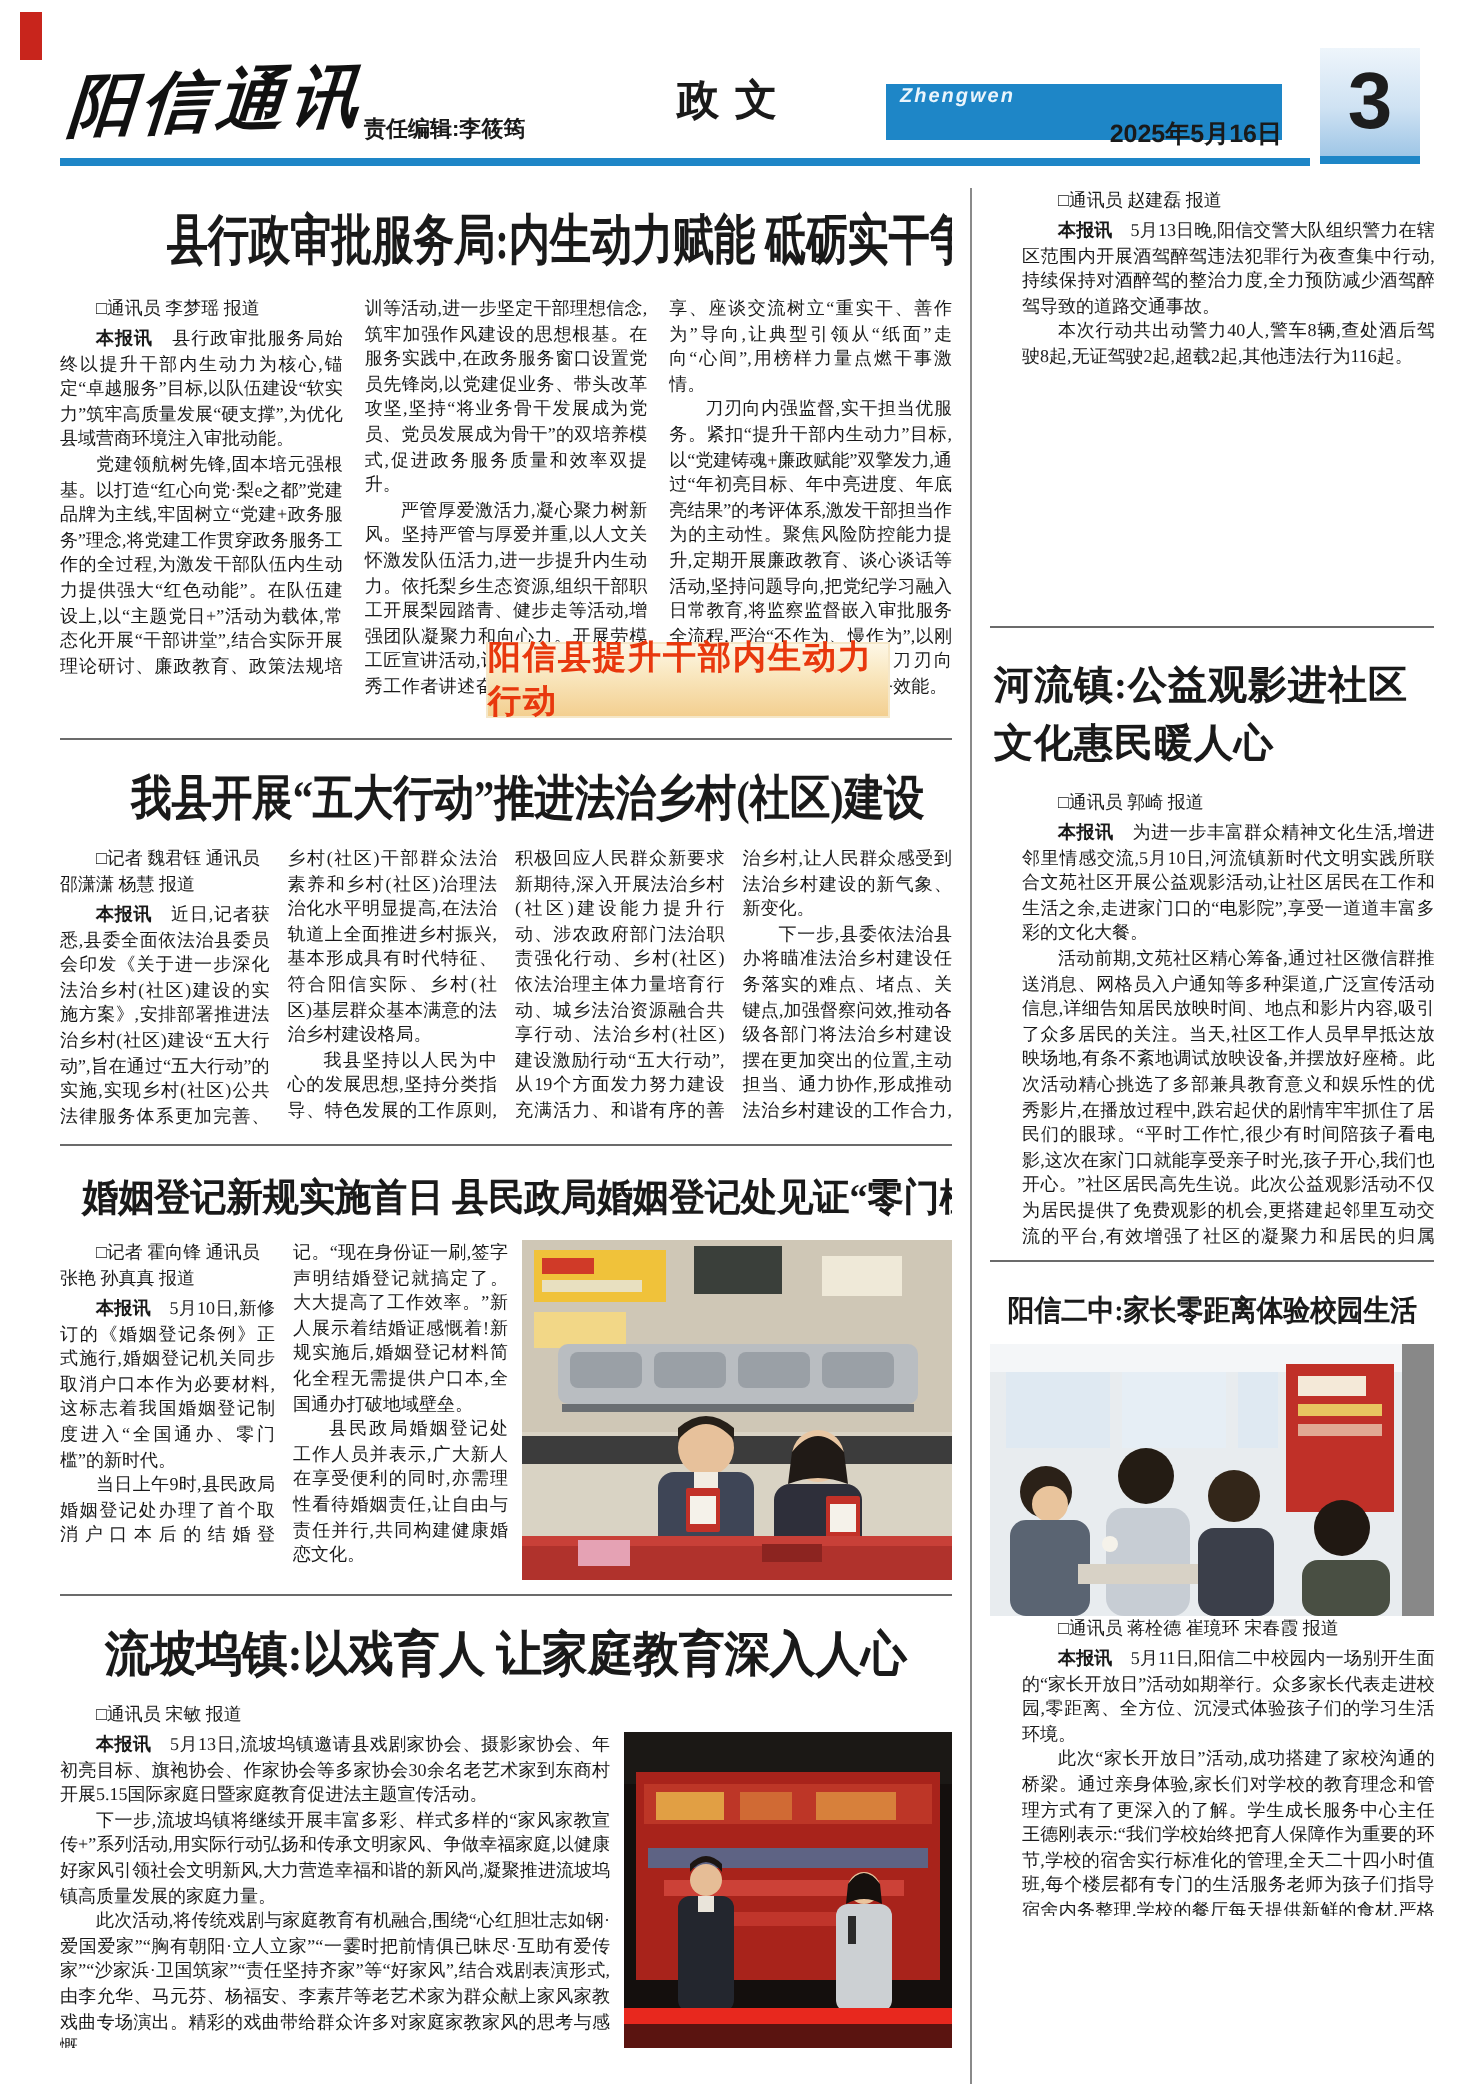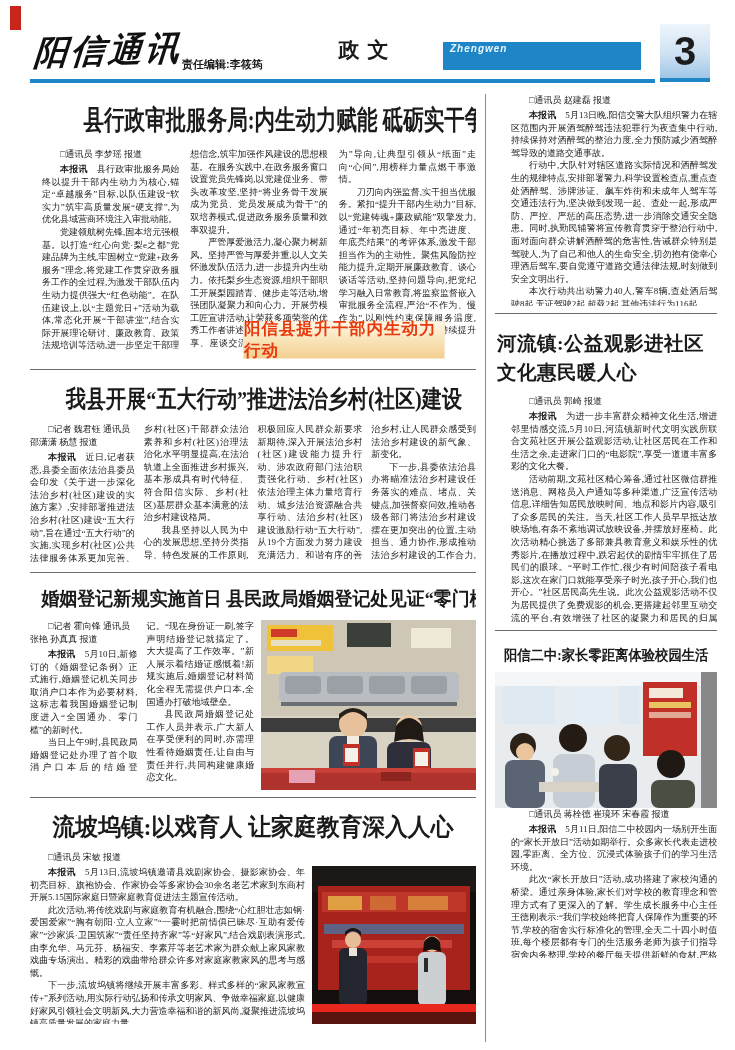--- a/index.html
+++ b/index.html
@@ -42,21 +42,21 @@
                  transform:scaleX(0.95); transform-origin:50% 50%; margin:6px 0 8px; }
   .headline-side { font-size:19.5px; font-weight:900; line-height:29px; white-space:pre-line;
                  margin:8px 0 8px 2px; letter-spacing:0.5px; }
   .headline-sm { font-size:14.5px; font-weight:900; text-align:center; white-space:nowrap;
                  transform:scaleX(0.92); transform-origin:50% 50%; margin:8px 0 7px; }
 
   .byline { font-size:9px; line-height:13px; text-indent:2em; margin-bottom:2px; }
   .para { font-size:9px; line-height:12.6px; text-align:justify; text-indent:2em; }
   .lead { font-weight:bold; }
 
-  .body-cols3 { height:214px; column-count:3; column-gap:11px; position:relative;margin-left:12px; }
+  .body-cols3 { height:214px; column-count:3; column-gap:11px; position:relative; }
   .body-cols4 { height:142px; column-count:4; column-gap:9px; }
   .body-single .para, .body-cols3 .para, .body-cols4 .para, .cols2 .para { }
 
   .a1 { position:relative; }
   .banner { position:absolute; left:214px; top:228px; width:200px; height:36px;
             background:linear-gradient(180deg,#fdf7e6 0%,#f9e6bd 45%,#f3cf90 100%);
             color:#e8380d; font-weight:900; font-family:"Liberation Sans",sans-serif;
             font-size:16.5px; display:flex; align-items:center; justify-content:center;
             letter-spacing:1px; box-shadow:0 0 0 1px #f5e7c8; }
 
@@ -78,20 +78,21 @@
 </head>
 <body>
 
 <div class="page">
 
   <div class="corner-mark"></div>
   <div class="masthead">阳信通讯</div>
   <div class="editor">责任编辑:李筱筠</div>
   <div class="section-title">政文</div>
   <div class="pinyin-bar">Zhengwen</div>
+  <div class="pub-date">2025年5月16日</div>
   <div class="page-num-box">3</div>
   <div class="head-rule"></div>
 
   <div class="main">
 
     <div class="col-left">
 
       <article class="a1">
         <h1 class="headline-xl">县行政审批服务局:内生动力赋能 砥砺实干争先</h1>
         <div class="body-cols3">
@@ -165,22 +166,22 @@
       </article>
 
       <hr class="divider">
 
       <article>
         <h1 class="headline-lg" style="transform:scaleX(0.95)">流坡坞镇:以戏育人 让家庭教育深入人心</h1>
         <p class="byline">□通讯员 宋敏 报道</p>
         <div class="a7-flex">
           <div class="a7-text">
             <p class="para"><b class="lead">本报讯</b><span>　5月13日,流坡坞镇邀请县戏剧家协会、摄影家协会、年初亮目标、旗袍协会、作家协会等多家协会30余名老艺术家到东商村开展5.15国际家庭日暨家庭教育促进法主题宣传活动。</span></p>
+            <p class="para">下一步,流坡坞镇将继续开展丰富多彩、样式多样的“家风家教宣传+”系列活动,用实际行动弘扬和传承文明家风、争做幸福家庭,以健康好家风引领社会文明新风,大力营造幸福和谐的新风尚,凝聚推进流坡坞镇高质量发展的家庭力量。</p>
             <p class="para">此次活动,将传统戏剧与家庭教育有机融合,围绕“心红胆壮志如钢·爱国爱家”“胸有朝阳·立人立家”“一霎时把前情俱已昧尽·互助有爱传家”“沙家浜·卫国筑家”“责任坚持齐家”等“好家风”,结合戏剧表演形式,由李允华、马元芬、杨福安、李素芹等老艺术家为群众献上家风家教戏曲专场演出。精彩的戏曲带给群众许多对家庭家教家风的思考与感慨。</p>
-            <p class="para">下一步,流坡坞镇将继续开展丰富多彩、样式多样的“家风家教宣传+”系列活动,用实际行动弘扬和传承文明家风、争做幸福家庭,以健康好家风引领社会文明新风,大力营造幸福和谐的新风尚,凝聚推进流坡坞镇高质量发展的家庭力量。</p>
           </div>
           <div class="photo-frame" style="max-width:164px">
             <svg width="164" height="158" viewBox="0 0 164 158" xmlns="http://www.w3.org/2000/svg">
               <rect width="164" height="158" fill="#140f0d"></rect>
               <rect x="0" y="0" width="164" height="26" fill="#1b1815"></rect>
               <rect x="6" y="20" width="152" height="104" fill="#a8231b"></rect>
               <rect x="10" y="26" width="144" height="20" fill="#c23b2a" opacity="0.8"></rect>
               <rect x="16" y="30" width="34" height="14" fill="#e8b24a" opacity="0.85"></rect>
               <rect x="58" y="30" width="26" height="14" fill="#d9803a" opacity="0.7"></rect>
               <rect x="96" y="30" width="40" height="14" fill="#e8b24a" opacity="0.6"></rect>
@@ -203,21 +204,20 @@
       </article>
 
     </div>
 
     <div class="col-right">
 
       <article>
         <div class="a2-body side-body">
           <p class="byline">□通讯员 赵建磊 报道</p>
           <p class="para"><b class="lead">本报讯</b><span>　5月13日晚,阳信交警大队组织警力在辖区范围内开展酒驾醉驾违法犯罪行为夜查集中行动,持续保持对酒醉驾的整治力度,全力预防减少酒驾醉驾导致的道路交通事故。</span></p>
-          <p class="para">行动中,大队针对辖区道路实际情况和酒醉驾发生的规律特点,安排部署警力,科学设置检查点,重点查处酒醉驾、涉牌涉证、飙车炸街和未成年人驾车等交通违法行为,坚决做到发现一起、查处一起,形成严防、严控、严惩的高压态势,进一步消除交通安全隐患。同时,执勤民辅警将宣传教育贯穿于整治行动中,面对面向群众讲解酒醉驾的危害性,告诫群众特别是驾驶人,为了自己和他人的生命安全,切勿抱有侥幸心理酒后驾车,要自觉遵守道路交通法律法规,时刻做到安全文明出行。</p>
           <p class="para">本次行动共出动警力40人,警车8辆,查处酒后驾驶8起,无证驾驶2起,超载2起,其他违法行为116起。</p>
         </div>
       </article>
 
       <hr class="divider">
 
       <article>
         <h1 class="headline-side">河流镇:公益观影进社区
 文化惠民暖人心</h1>
         <div class="a4-body side-body">

